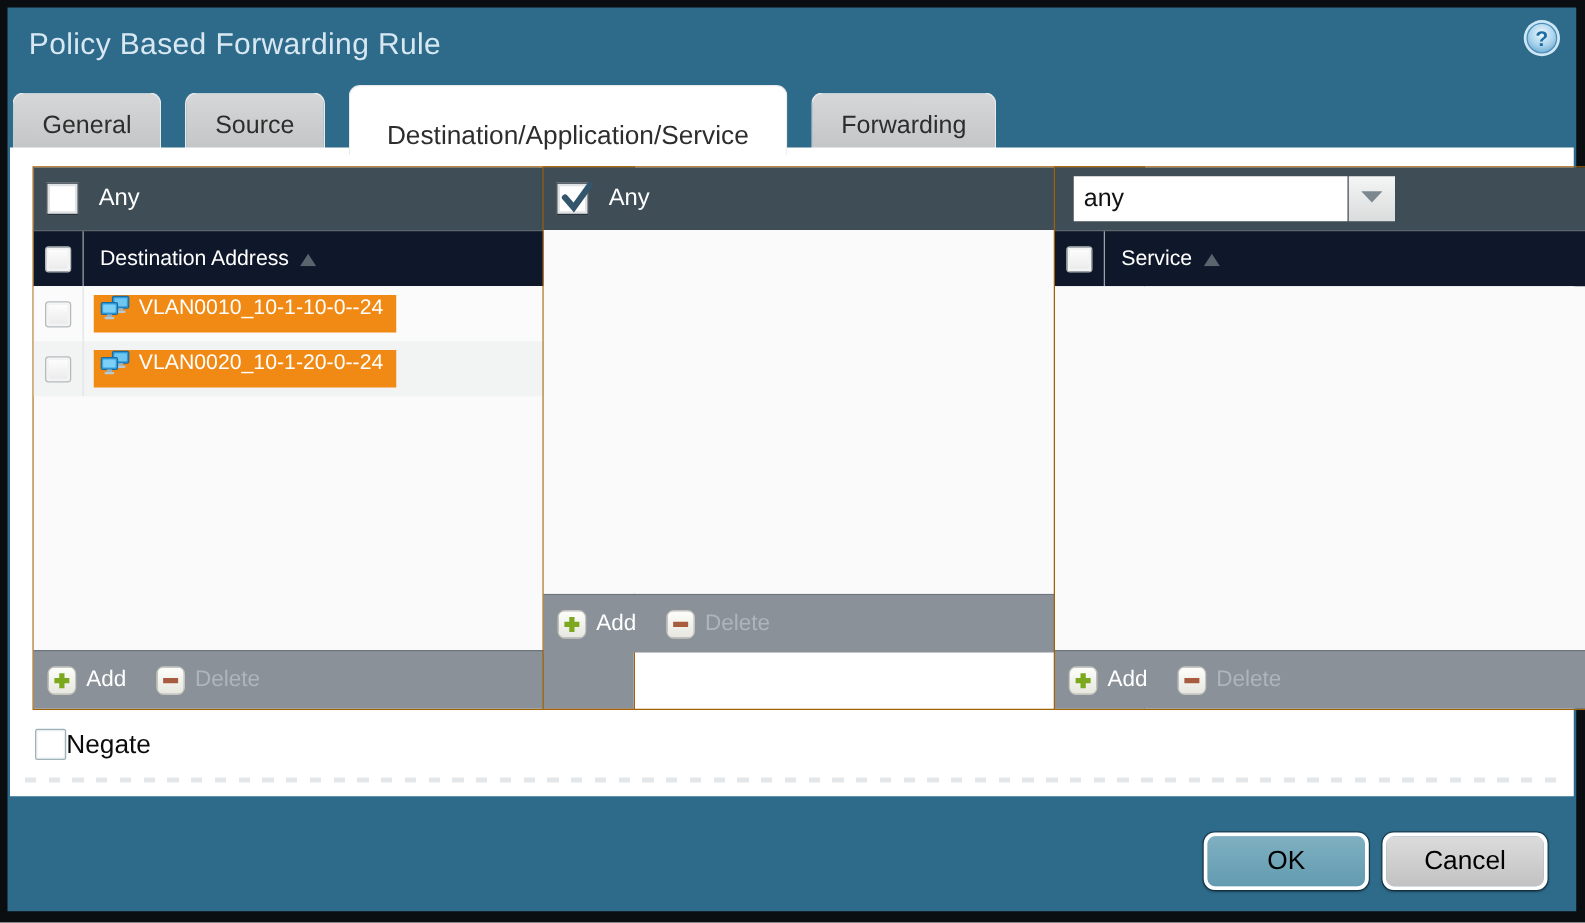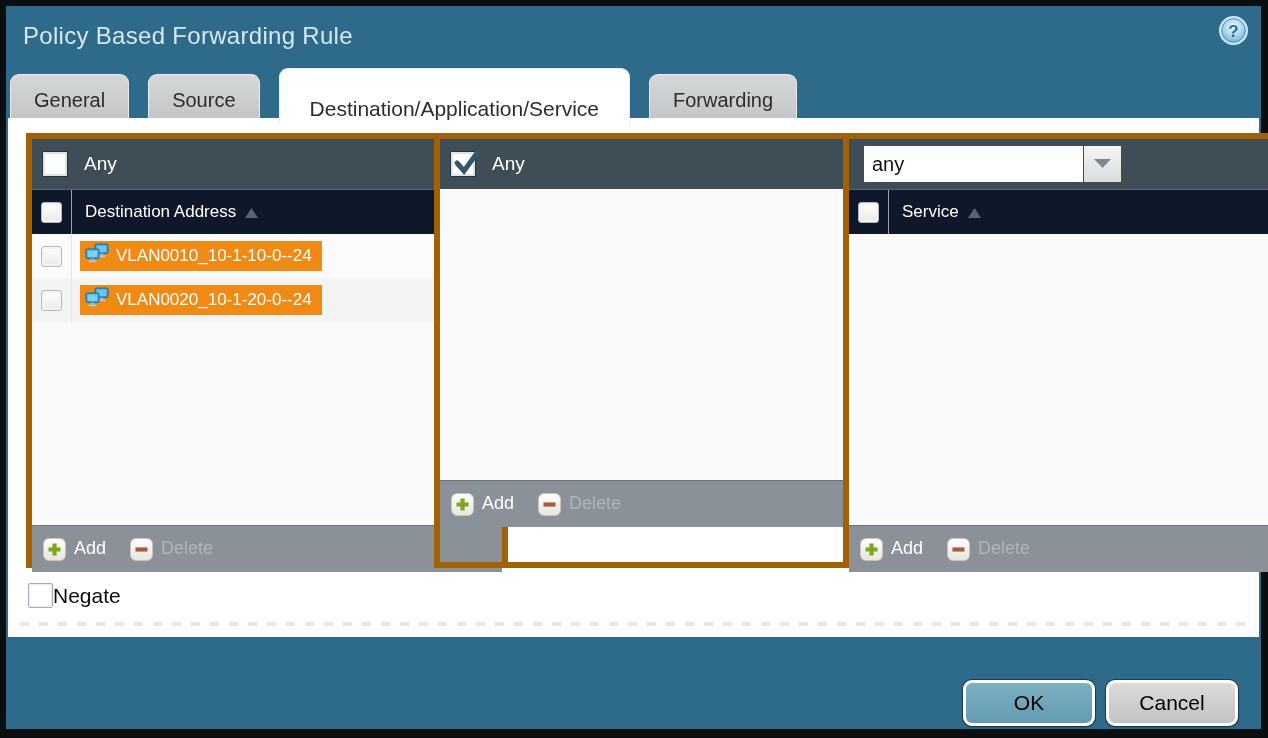--- a/index.html
+++ b/index.html
@@ -17,21 +17,21 @@
   .tabs { position:absolute; left:4px; top:62px; height:56px; display:flex; align-items:flex-end; }
   .tab { height:50px; line-height:50px; padding:0 23px; margin-right:19px; font-size:20px; color:#2d2d2d;
          background:linear-gradient(#d6d7d8,#c2c3c4); border:1px solid #e9eaea; border-bottom:none;
          border-radius:9px 9px 0 0; white-space:nowrap; cursor:pointer; }
   .tab.active { height:56px; line-height:56px; background:#ffffff; padding:12px 30px; font-size:21px; z-index:3; }
 
   
   .content { position:absolute; left:2px; top:112px; width:1251px; height:519px; background:#ffffff; z-index:2; }
 
   
-  .col { position:absolute; top:15px; width:482px; height:435px; border:6px solid #a16207; }
+  .col { position:absolute; top:15px; width:482px; height:435px; border:1px solid #a16207; }
   .col1 { left:18px; } .col2 { left:426px; } .col3 { left:835px; }
 
   .anybar { height:50px; background:#3F4D57; display:flex; align-items:center; padding-left:10px; }
   .any-label { color:#fff; font-size:19px; margin-left:16px; }
 
   .cb-big { width:26px; height:26px; background:#fff; border:1px solid #29343c; box-shadow:inset 0 0 0 2px #dfe2e4; position:relative; flex:none; cursor:pointer; }
   .cb-big svg { position:absolute; left:2px; top:-4px; }
 
   .colheader { height:45px; background:#0f172a; display:flex; align-items:center; color:#fff; font-size:17px; border-top:1px solid #5d666e; }
   .hdr-cbcell { width:40px; height:100%; display:flex; align-items:center; justify-content:center; border-right:1px solid #9ba2a9; flex:none; }
@@ -39,21 +39,21 @@
   .hdr-label { margin-left:13px; display:flex; align-items:center; gap:9px; cursor:pointer; }
   .sort-icon { display:inline-block; margin-top:2px; }
 
   .colbody { height:291px; background:#FAFAFA; position:relative; }
   .col1 .colbody::after { content:""; position:absolute; right:6px; top:0; bottom:0; width:1px; background:#dcdfe1; }
 
   .row { height:44px; display:flex; align-items:center; }
   .row.r0 { background:#FBFBFB; }
   .row.r1 { background:#F2F3F3; }
   .row-cbcell { width:40px; height:100%; display:flex; align-items:center; justify-content:center; border-right:1px solid #e2e4e5; flex:none; }
-  .chip { margin-left:8px; background:#F18A15; height:30px; display:inline-flex; align-items:center; gap:7px; padding:0 10px 0 5px; color:#fff; font-size:17px; cursor:pointer; }
+  .chip { margin-left:8px; background:#F18A15; height:30px; display:inline-flex; align-items:flex-start; gap:7px; padding:0 10px 0 5px; color:#fff; font-size:17px; cursor:pointer; }
 
   .colfooter { height:47px; background:#8A9199; display:flex; align-items:center; padding-left:11px; gap:24px; border-top:1px solid #6c757e; }
   .action { display:flex; align-items:flex-start; gap:8px; font-size:18px; color:#fff; cursor:pointer; }
   .action .iconbox { width:23px; height:23px; background:linear-gradient(#fdfdfa,#e7e7e0); border:1px solid #c6c6bf; border-radius:6px; display:flex; align-items:center; justify-content:center; flex:none; }
   .action.disabled { cursor:default; }
   .action.disabled .label { color:#aeb5ba; }
 
   
   .dd { display:flex; align-items:center; margin-left:5px; }
   .dd-input { width:219px; height:36px; border:none; outline:none; background:#fff; font-family:"Liberation Sans",sans-serif; font-size:20px; color:#111; padding:0 8px; }
@@ -61,21 +61,21 @@
 
   
   .negate { position:absolute; left:20px; top:465px; display:flex; align-items:center; gap:0; }
   .cb-negate { width:25px; height:25px; background:#fff; border:1px solid #9fb2bb; border-radius:2px; box-shadow:inset 0 0 0 1px #e8eef0; cursor:pointer; }
   .negate-label { font-size:21px; color:#0c0c0c; }
   .grip { position:absolute; left:12px; right:12px; top:504px; height:4px;
           background:repeating-linear-gradient(90deg,#e4e7e9 0 9px, transparent 9px 19px); }
 
   
   .btnrow { position:absolute; left:0; top:658px; width:100%; height:50px; }
-  .btn { position:absolute; top:16px; width:132px; height:46px; border-radius:9px; border:3px solid #ffffff;
+  .btn { position:absolute; top:2px; width:132px; height:46px; border-radius:9px; border:3px solid #ffffff;
          font-family:"Liberation Sans",sans-serif; font-size:21px; color:#000; cursor:pointer;
          box-shadow:0 0 0 1px rgba(8,20,28,.5), 0 1px 2px rgba(0,0,0,.35); }
   .btn-ok { left:957px; background:linear-gradient(#7fb0c2,#639bb0); }
   .btn-cancel { left:1100px; background:linear-gradient(#dcdcdc,#c2c2c2); }
 </style>
 </head>
 <body>
 
 <div class="dialog">
 

